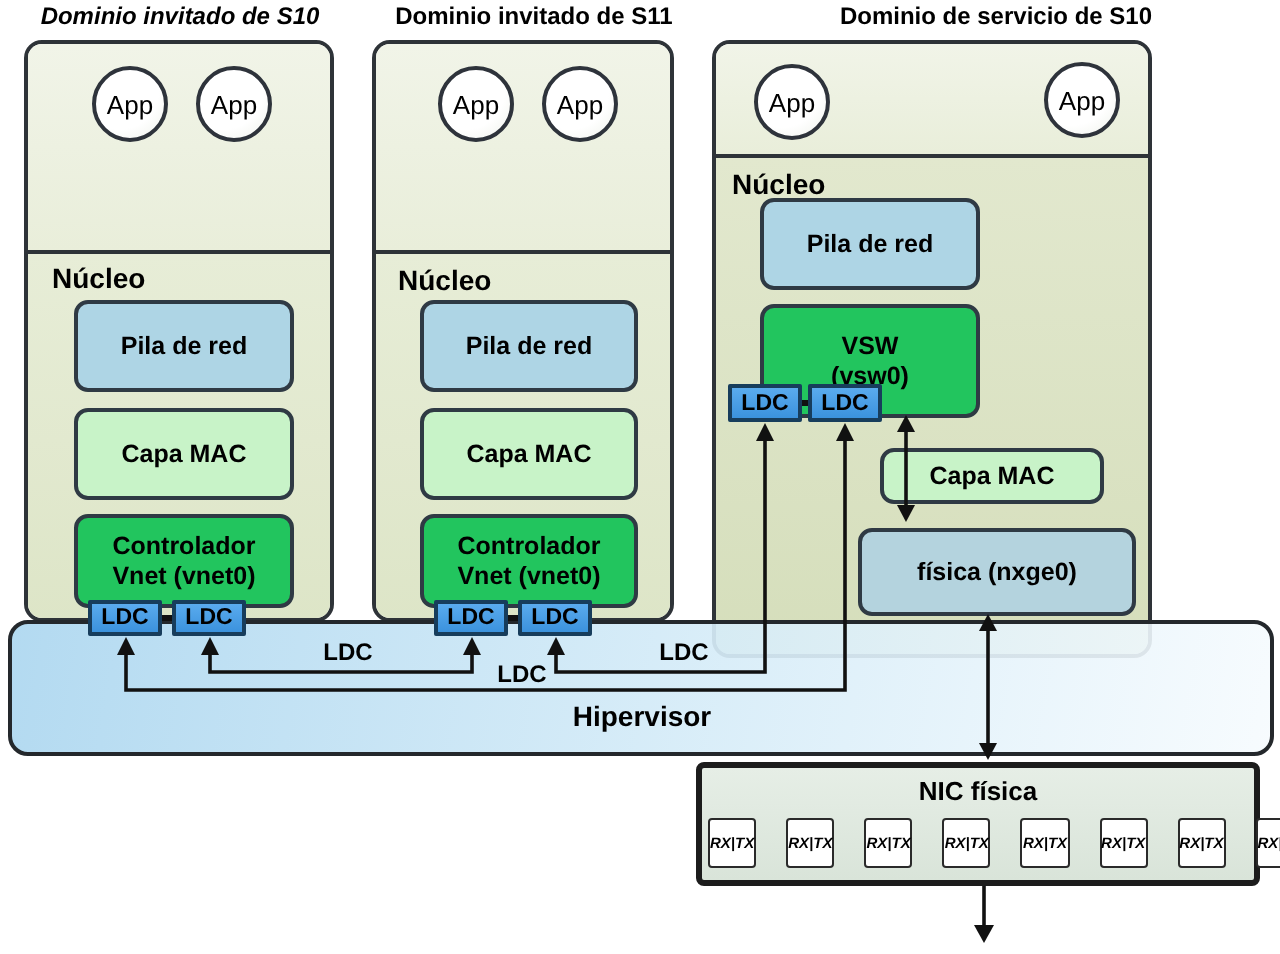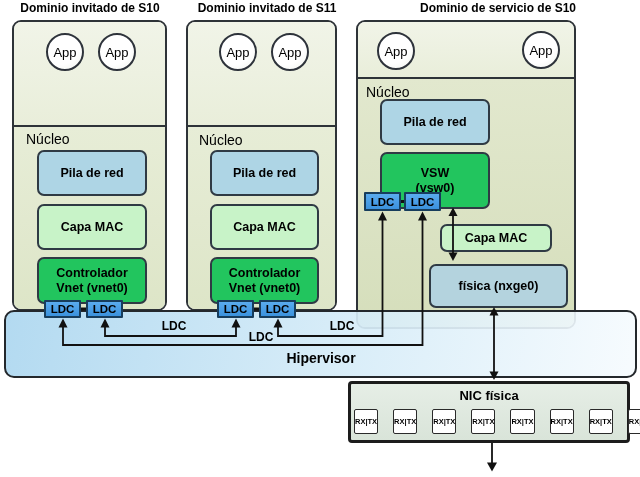--- a/index.html
+++ b/index.html
@@ -17,21 +17,21 @@
     border-bottom:2px solid #2e3338;background:linear-gradient(180deg,#f1f4e8,#e9eeda);}
   .sect-kernel{position:absolute;left:0;width:100%;box-sizing:border-box;
     background:linear-gradient(180deg,#e7edd7,#dde5c7);}
   .sect-kernel.svc{background:linear-gradient(180deg,#e2e8ce,#d5debb);}
   .app-circle{
     position:absolute;width:38px;height:38px;border-radius:50%;
     border:2px solid #2e333b;background:radial-gradient(circle at 35% 30%,#ffffff 60%,#eef1ea);
     display:flex;align-items:center;justify-content:center;
     font-size:13px;box-sizing:border-box;z-index:2;
   }
-  .kernel-label{position:absolute;font-size:14px;font-weight:400;z-index:2;}
+  .kernel-label{position:absolute;font-size:14px;font-weight:700;z-index:2;}
   .inner-box{
     position:absolute;border:2px solid #2f3a44;border-radius:7px;box-sizing:border-box;
     display:flex;flex-direction:column;align-items:center;justify-content:center;
     font-size:12.5px;font-weight:700;text-align:center;line-height:1.15;z-index:2;
   }
   .blue{background:#aed5e5;}
   .green{background:#c8f3c8;}
   .yellow{background:#22c55e;}
   .bluegray{background:#b4d3de;}
   .ldc-box{
@@ -48,32 +48,32 @@
   .hyp-label{position:absolute;font-size:14px;font-weight:700;z-index:5;white-space:nowrap;}
   .line-label{position:absolute;font-size:12px;font-weight:700;z-index:5;white-space:nowrap;}
   .nic-box{
     position:absolute;left:348px;top:381px;width:282px;height:62px;z-index:3;
     background:linear-gradient(180deg,#e6eee6,#d9e4d9);
     border:3px solid #1c1c1c;border-radius:4px;box-sizing:border-box;
   }
   .nic-title{position:absolute;left:0;top:4px;width:100%;text-align:center;
     font-size:13px;font-weight:700;}
   .nic-cells{position:absolute;left:3px;top:25px;width:278px;height:25px;
-    display:flex;gap:15px;}
+    display:flex;gap:15px;font-style:italic;}
   .nic-cell{flex:1;background:#ffffff;border:1.5px solid #2a2a2a;border-radius:2px;
     display:flex;align-items:center;justify-content:center;
     font-size:7.5px;font-weight:700;letter-spacing:0;white-space:nowrap;}
   svg.overlay{position:absolute;left:0;top:0;z-index:4;pointer-events:none;}
 </style>
 </head>
 <body>
 
 <div id="stage">
 
-  <div class="abs title" style="left:10px;top:1px;width:160px;">Dominio invitado de S10</div>
+  <div class="abs title" style="left:10px;top:1px;width:160px;font-style:italic;">Dominio invitado de S10</div>
   <div class="abs title" style="left:187px;top:1px;width:160px;">Dominio invitado de S11</div>
   <div class="abs title" style="left:392px;top:1px;width:212px;">Dominio de servicio de S10</div>
 
   <div class="abs domain" style="left:12px;top:20px;width:155px;height:291px;">
     <div class="sect-apps" style="height:105px;"></div>
     <div class="sect-kernel" style="top:105px;height:186px;"></div>
     <div class="app-circle" style="left:32px;top:11px;">
         <span>App</span>
       </div>
     <div class="app-circle" style="left:84px;top:11px;">

